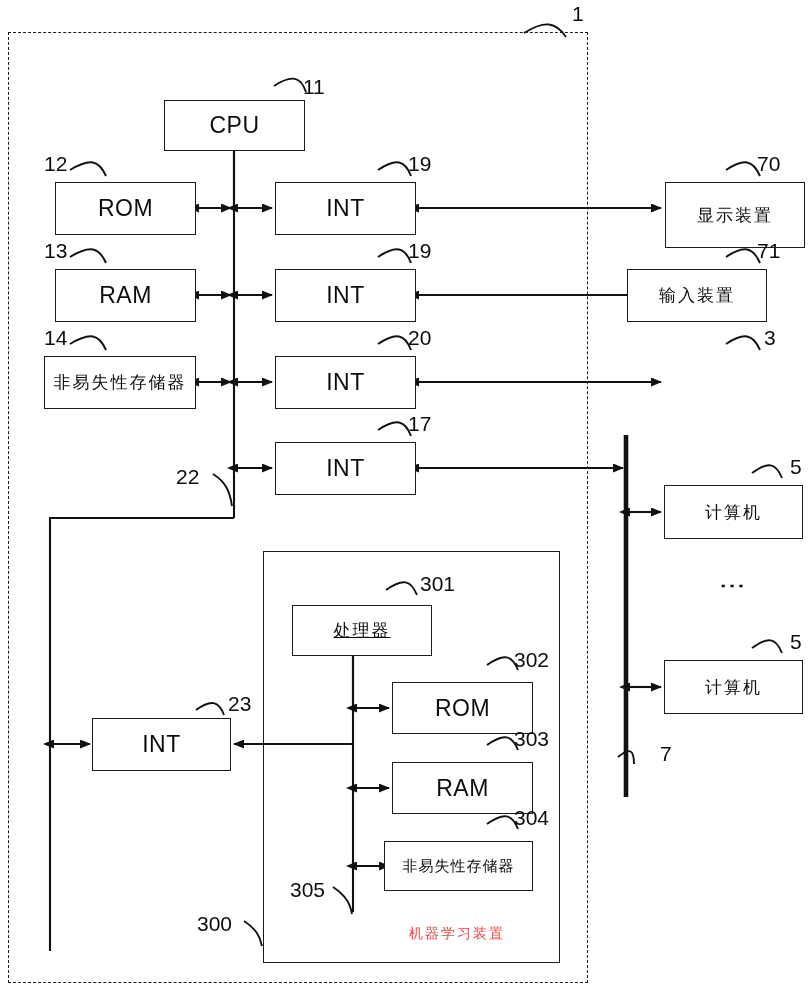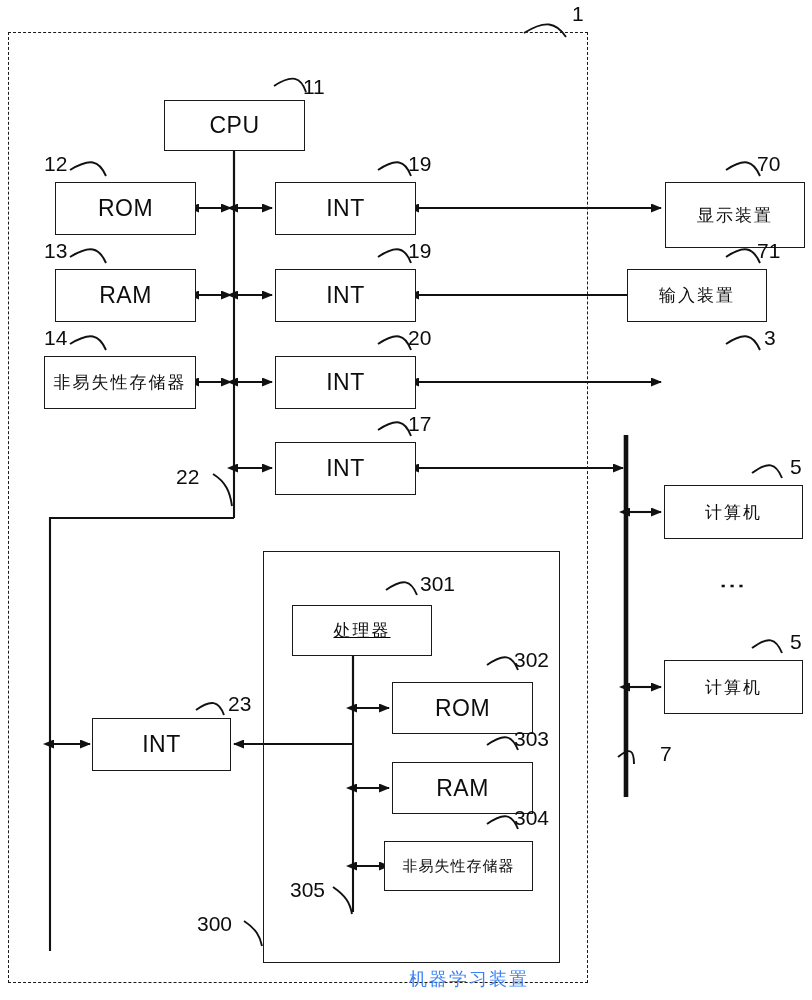--- a/index.html
+++ b/index.html
@@ -8,21 +8,21 @@
   svg{position:absolute;left:0;top:0;width:812px;height:1000px;}
   .box{position:absolute;border:1.6px solid #1a1a1a;background:#fff;
        display:flex;align-items:center;justify-content:center;box-sizing:border-box;}
   .lbl{font-size:23px;letter-spacing:.5px;color:#0d0d0d;white-space:nowrap;}
   .cjk{font-family:"DejaVu Sans","Liberation Sans",sans-serif;font-size:17px;letter-spacing:2px;}
   .cjk-sm{font-family:"DejaVu Sans","Liberation Sans",sans-serif;font-size:15px;letter-spacing:1px;}
   .ref{position:absolute;font-size:21px;color:#0d0d0d;white-space:nowrap;}
   .dashbox{position:absolute;border:1.8px dashed #1a1a1a;box-sizing:border-box;background:transparent;}
   .mlbox{position:absolute;border:1.7px solid #1a1a1a;box-sizing:border-box;background:transparent;}
   .mltitle{position:absolute;font-family:"DejaVu Sans","Liberation Sans",sans-serif;
-           font-size:18px;letter-spacing:2px;color:#3b82f6;white-space:nowrap;margin-top:42px;}
+           font-size:14px;letter-spacing:2px;color:#ef4444;white-space:nowrap;}
   .dots{position:absolute;font-size:26px;line-height:8px;color:#0d0d0d;text-align:center;}
 </style>
 </head>
 <body>
 
 <div id="stage">
 
   <svg viewBox="0 0 812 1000">
     <defs>
       <marker id="ar" markerWidth="11" markerHeight="9" refX="10" refY="4.5" orient="auto" markerUnits="userSpaceOnUse">

